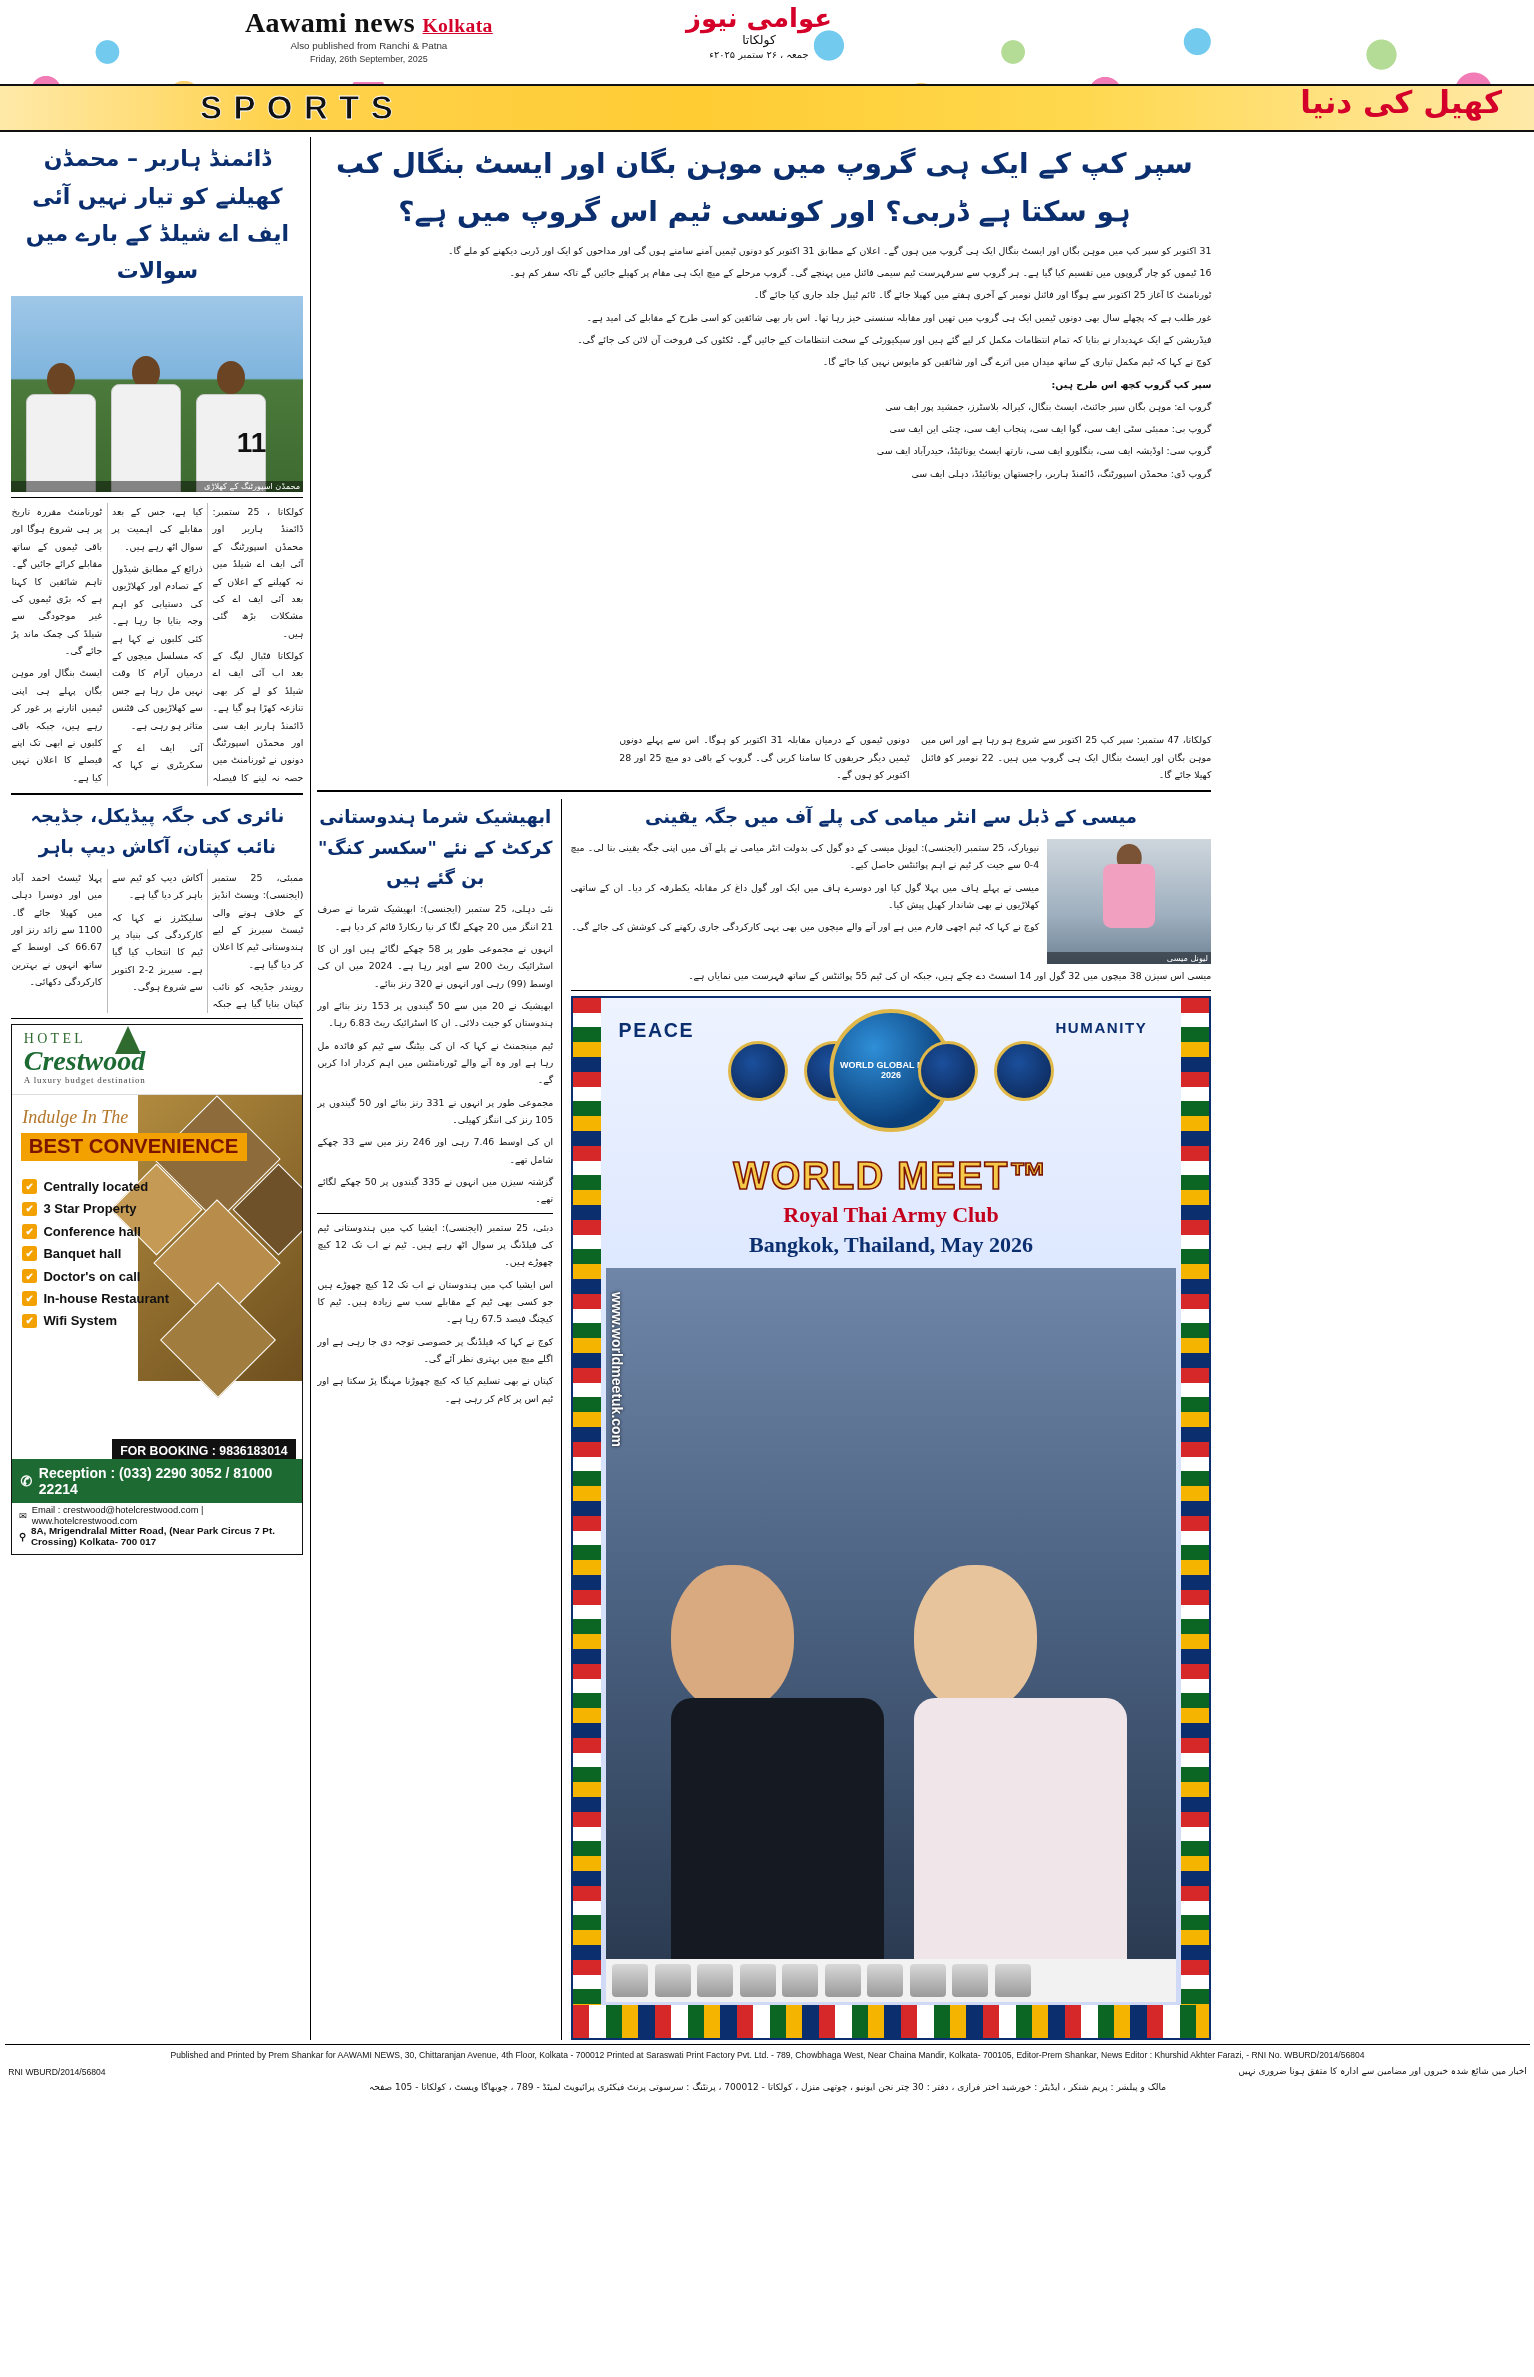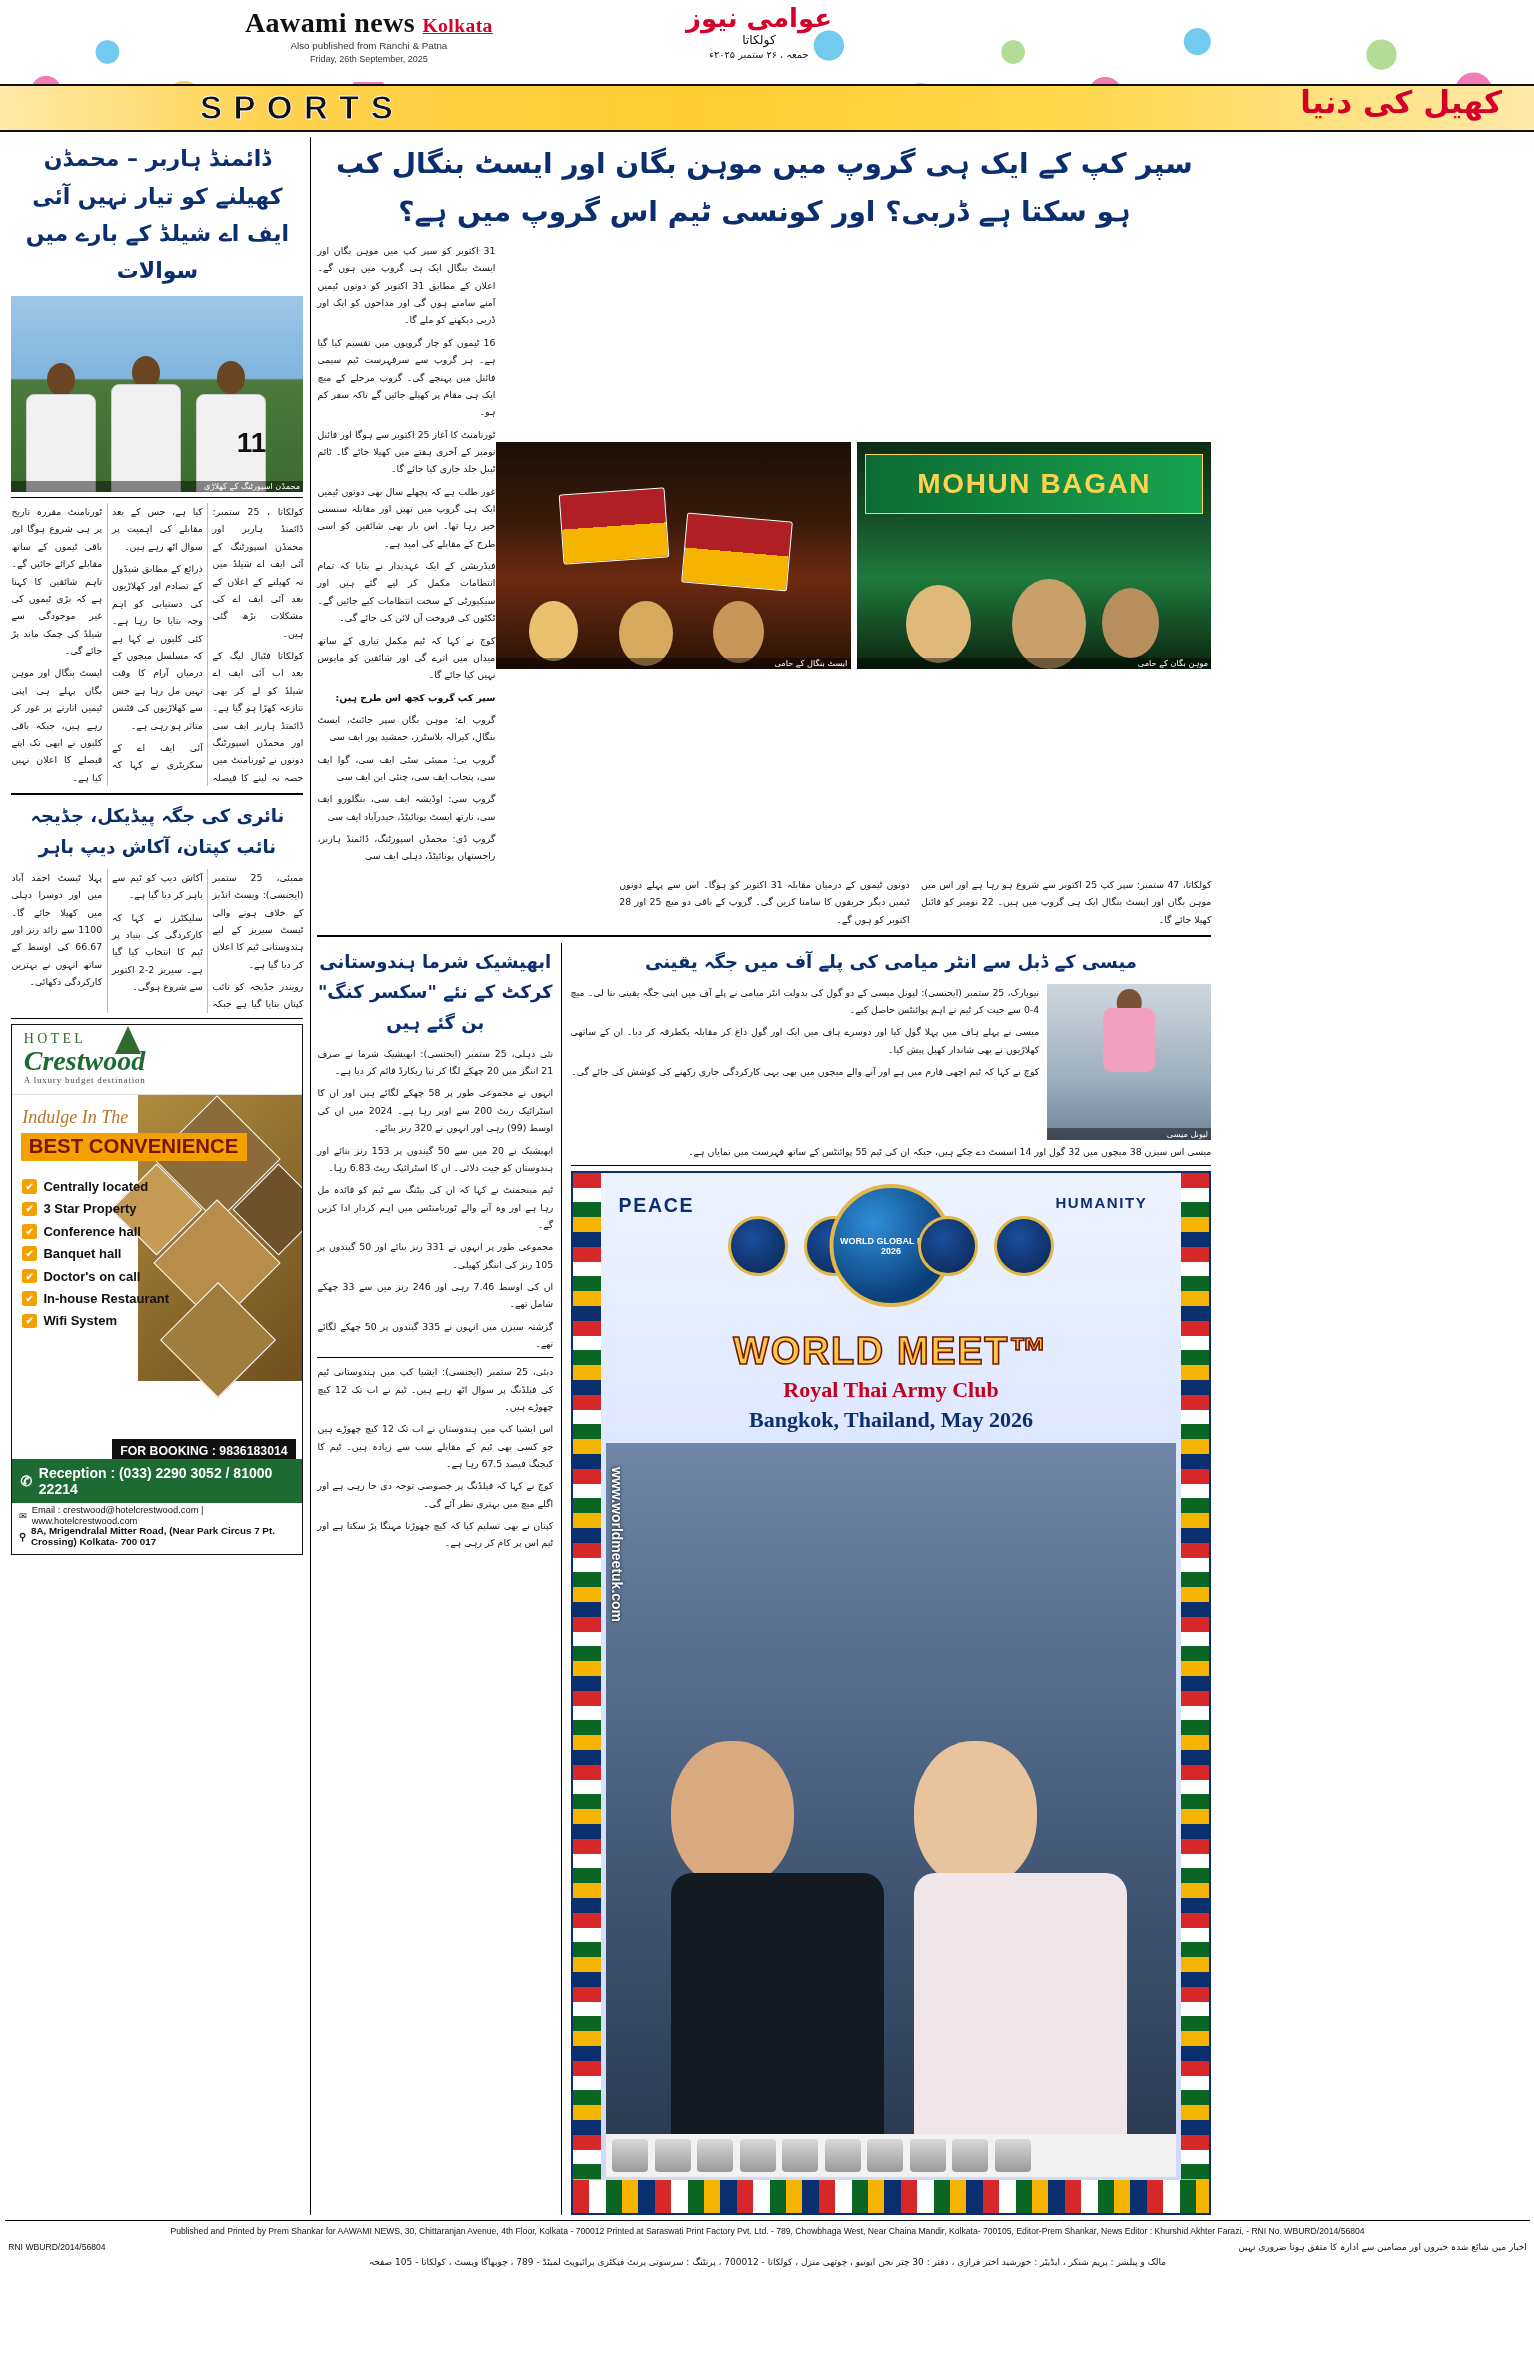--- a/index.html
+++ b/index.html
@@ -141,21 +141,21 @@
   .fanbanner {
     position:absolute; top:11.4px; left:8.2px; right:8.2px; height:60px;
     background:linear-gradient(90deg,#0d6b35,#17a44f);
     color:#ffd24d; font-weight:bold; font-size:28px; letter-spacing:1.6px;
     display:flex; align-items:center; justify-content:center;
     font-family:"Liberation Sans", sans-serif;
     border:1.6px solid #ffd24d;
   }
   .blob { position:absolute; border-radius:50%; }
 
-  .ph-messi { height:156px; background:linear-gradient(180deg,#cfd6dd 0%, #9fb0bf 60%, #6f8396 100%); }
+  .ph-messi { height:125px; background:linear-gradient(180deg,#cfd6dd 0%, #9fb0bf 60%, #6f8396 100%); }
   .ph-messi .kit { position:absolute; left:50%; top:24.5px; transform:translateX(-50%); width:52px; height:64px; background:#f2a0c0; border-radius:8.2px;}
   .ph-messi .hd { position:absolute; left:50%; top:4.9px; transform:translateX(-50%); width:24.5px; height:28px; border-radius:50%; background:#7a5235;}
 
   
   .ad-hotel {
     border:1.6px solid #111; background:#fff; position:relative; overflow:hidden;
     height:531px;
   }
   .ad-hotel .topband { height:70px; background:#fff; position:relative; border-bottom:0.8px solid #ddd;}
   .ad-hotel .brand { position:absolute; left:11.4px; top:6.5px; font-family:"Liberation Serif", serif;}
@@ -384,21 +384,21 @@
           <span>⚲</span>
           <span>8A, Mrigendralal Mitter Road, (Near Park Circus 7 Pt. Crossing) Kolkata- 700 017</span>
         </div>
       </div>
     </div>
 
     <div class="col col-mid">
 
       <h1 class="hl hl-blue">سپر کپ کے ایک ہی گروپ میں موہن بگان اور ایسٹ بنگال کب ہو سکتا ہے ڈربی؟ اور کونسی ٹیم اس گروپ میں ہے؟</h1>
 
-      <div style="display:flex; gap:1px; align-items:center;">
+      <div style="display:flex; gap:11px; align-items:flex-end;flex-direction:column;">
         <div style="flex:0 0 178px;">
           <div class="body-text">
             <p>31 اکتوبر کو سپر کپ میں موہن بگان اور ایسٹ بنگال ایک ہی گروپ میں ہوں گے۔ اعلان کے مطابق 31 اکتوبر کو دونوں ٹیمیں آمنے سامنے ہوں گی اور مداحوں کو ایک اور ڈربی دیکھنے کو ملے گا۔</p>
             <p>16 ٹیموں کو چار گروپوں میں تقسیم کیا گیا ہے۔ ہر گروپ سے سرفہرست ٹیم سیمی فائنل میں پہنچے گی۔ گروپ مرحلے کے میچ ایک ہی مقام پر کھیلے جائیں گے تاکہ سفر کم ہو۔</p>
             <p>ٹورنامنٹ کا آغاز 25 اکتوبر سے ہوگا اور فائنل نومبر کے آخری ہفتے میں کھیلا جائے گا۔ ٹائم ٹیبل جلد جاری کیا جائے گا۔</p>
             <p>غور طلب ہے کہ پچھلے سال بھی دونوں ٹیمیں ایک ہی گروپ میں تھیں اور مقابلہ سنسنی خیز رہا تھا۔ اس بار بھی شائقین کو اسی طرح کے مقابلے کی امید ہے۔</p>
             <p>فیڈریشن کے ایک عہدیدار نے بتایا کہ تمام انتظامات مکمل کر لیے گئے ہیں اور سیکیورٹی کے سخت انتظامات کیے جائیں گے۔ ٹکٹوں کی فروخت آن لائن کی جائے گی۔</p>
             <p>کوچ نے کہا کہ ٹیم مکمل تیاری کے ساتھ میدان میں اترے گی اور شائقین کو مایوس نہیں کیا جائے گا۔</p>
             <p style="font-weight:bold">سپر کپ گروپ کچھ اس طرح ہیں:</p>
             <p>گروپ اے: موہن بگان سپر جائنٹ، ایسٹ بنگال، کیرالہ بلاسٹرز، جمشید پور ایف سی</p>

